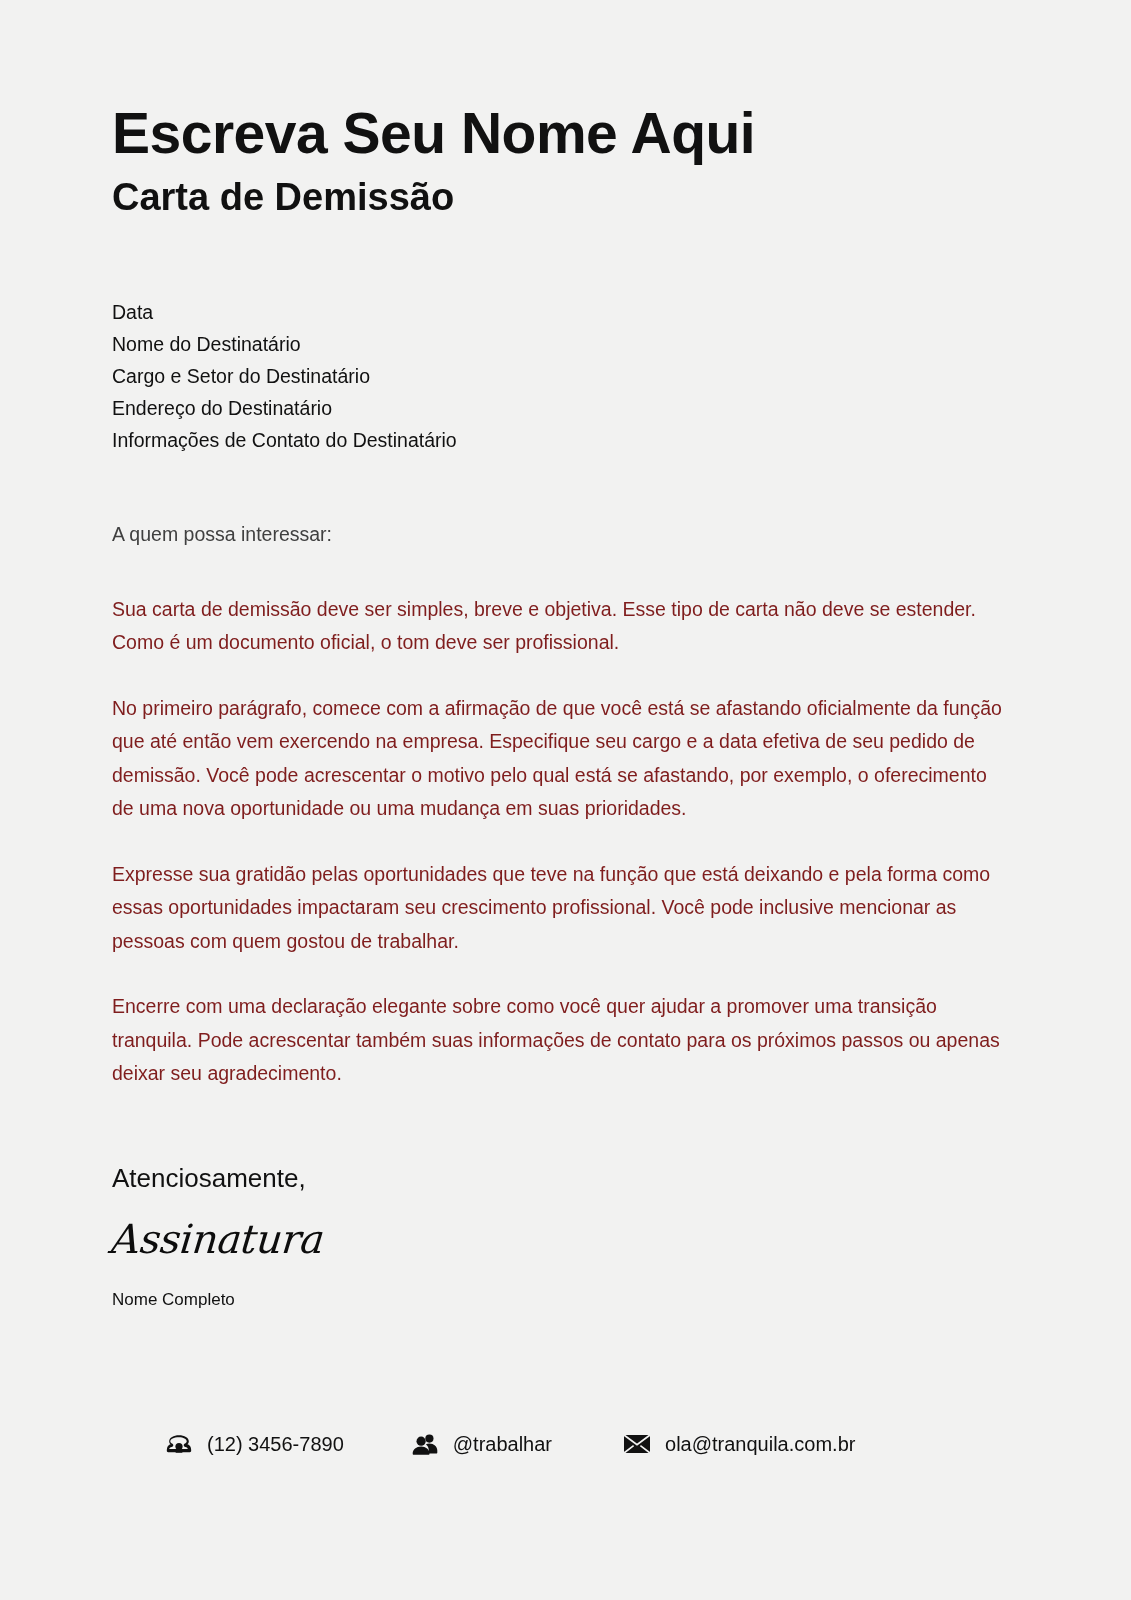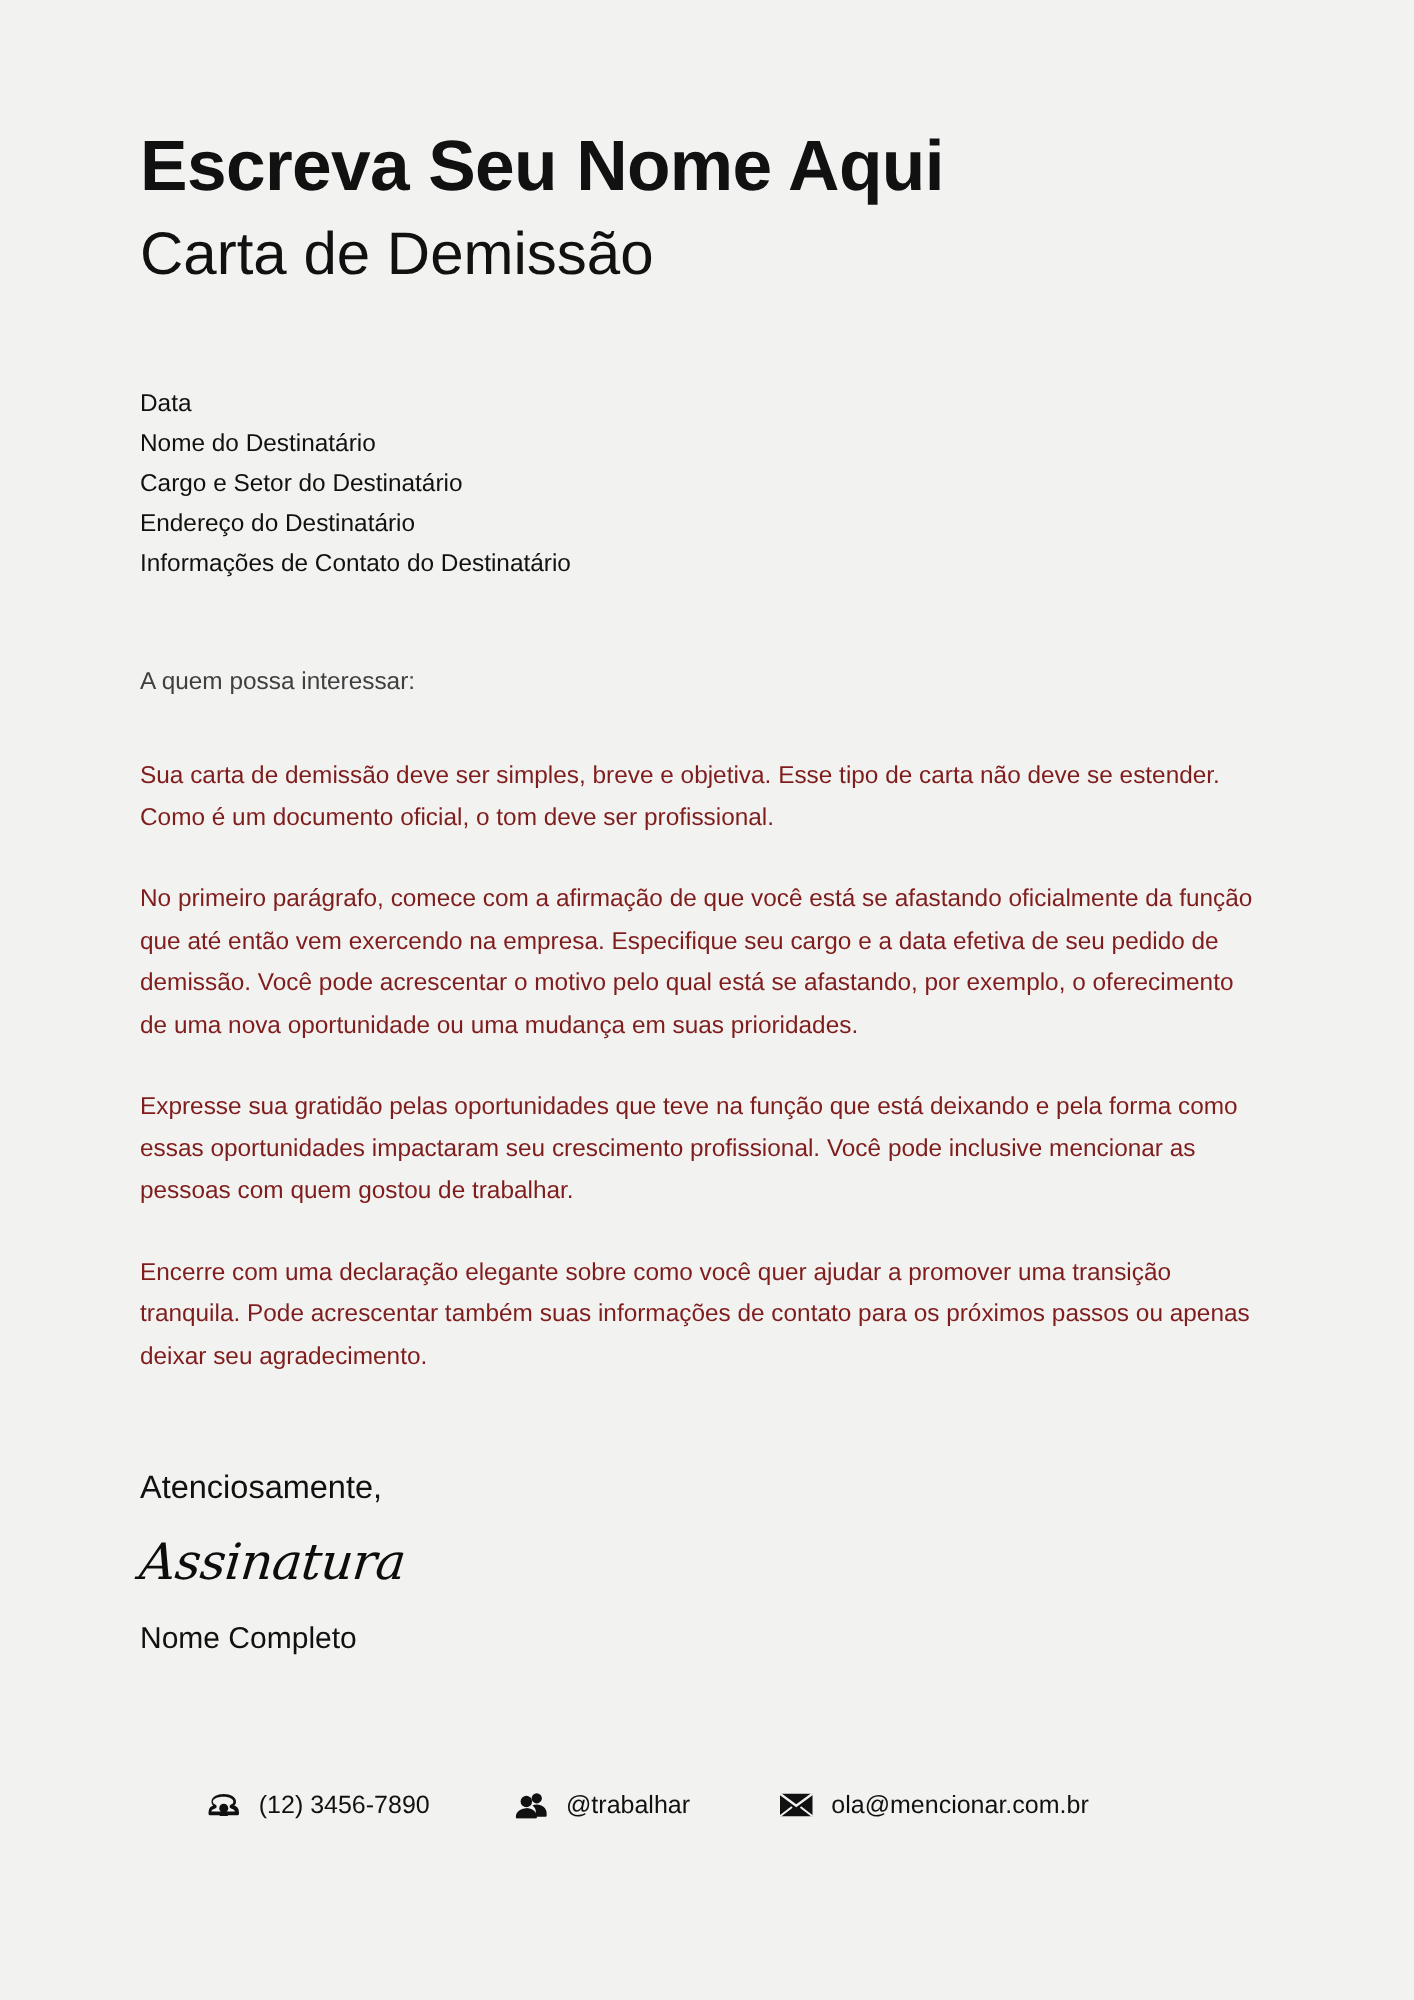--- a/index.html
+++ b/index.html
@@ -33,22 +33,22 @@
   }
   .doc-title {
     font-size: 57px;
     font-weight: bold;
     letter-spacing: -0.5px;
     line-height: 1.02;
     margin: 0;
     color: #111111;
   }
   .doc-subtitle {
-    font-size: 48px;
-    font-weight: normal;
+    font-size: 38px;
+    font-weight: bold;
     line-height: 1.15;
     margin: 14px 0 0 0;
     color: #111111;
   }
 
   
   .recipient-block {
     margin-top: 76px;
   }
   .recipient-line {
@@ -93,21 +93,21 @@
     font-style: italic;
     font-size: 40px;
     line-height: 1;
     margin: 26px 0 0 0;
     color: #0d0d0d;
     transform: skewX(-6deg);
     transform-origin: left center;
     letter-spacing: -0.5px;
   }
   .signer-name {
-    font-size: 24px;
+    font-size: 17px;
     line-height: 30px;
     margin: 26px 0 0 0;
     color: #111111;
   }
 
   
   .footer {
     position: absolute;
     left: 112px;
     right: 112px;
@@ -199,18 +199,18 @@
     </div>
 
     <div class="footer-item email">
       <span class="footer-icon">
         <svg width="28" height="20" viewBox="0 0 28 20" fill="currentColor" aria-hidden="true">
           <path d="M1 1h26v18H1z"></path>
           <path d="M1 1l13 9.6L27 1" fill="none" stroke="#f2f2f1" stroke-width="1.8"></path>
           <path d="M1 19l9.6-7.4M27 19l-9.6-7.4" fill="none" stroke="#f2f2f1" stroke-width="1.6"></path>
         </svg>
       </span>
-      <span class="footer-text">ola@mencionar.com.br</span>
+      <span class="footer-text">ola@tranquila.com.br</span>
     </div>
 
   </div>
 
 </div>
 
 </body></html>

